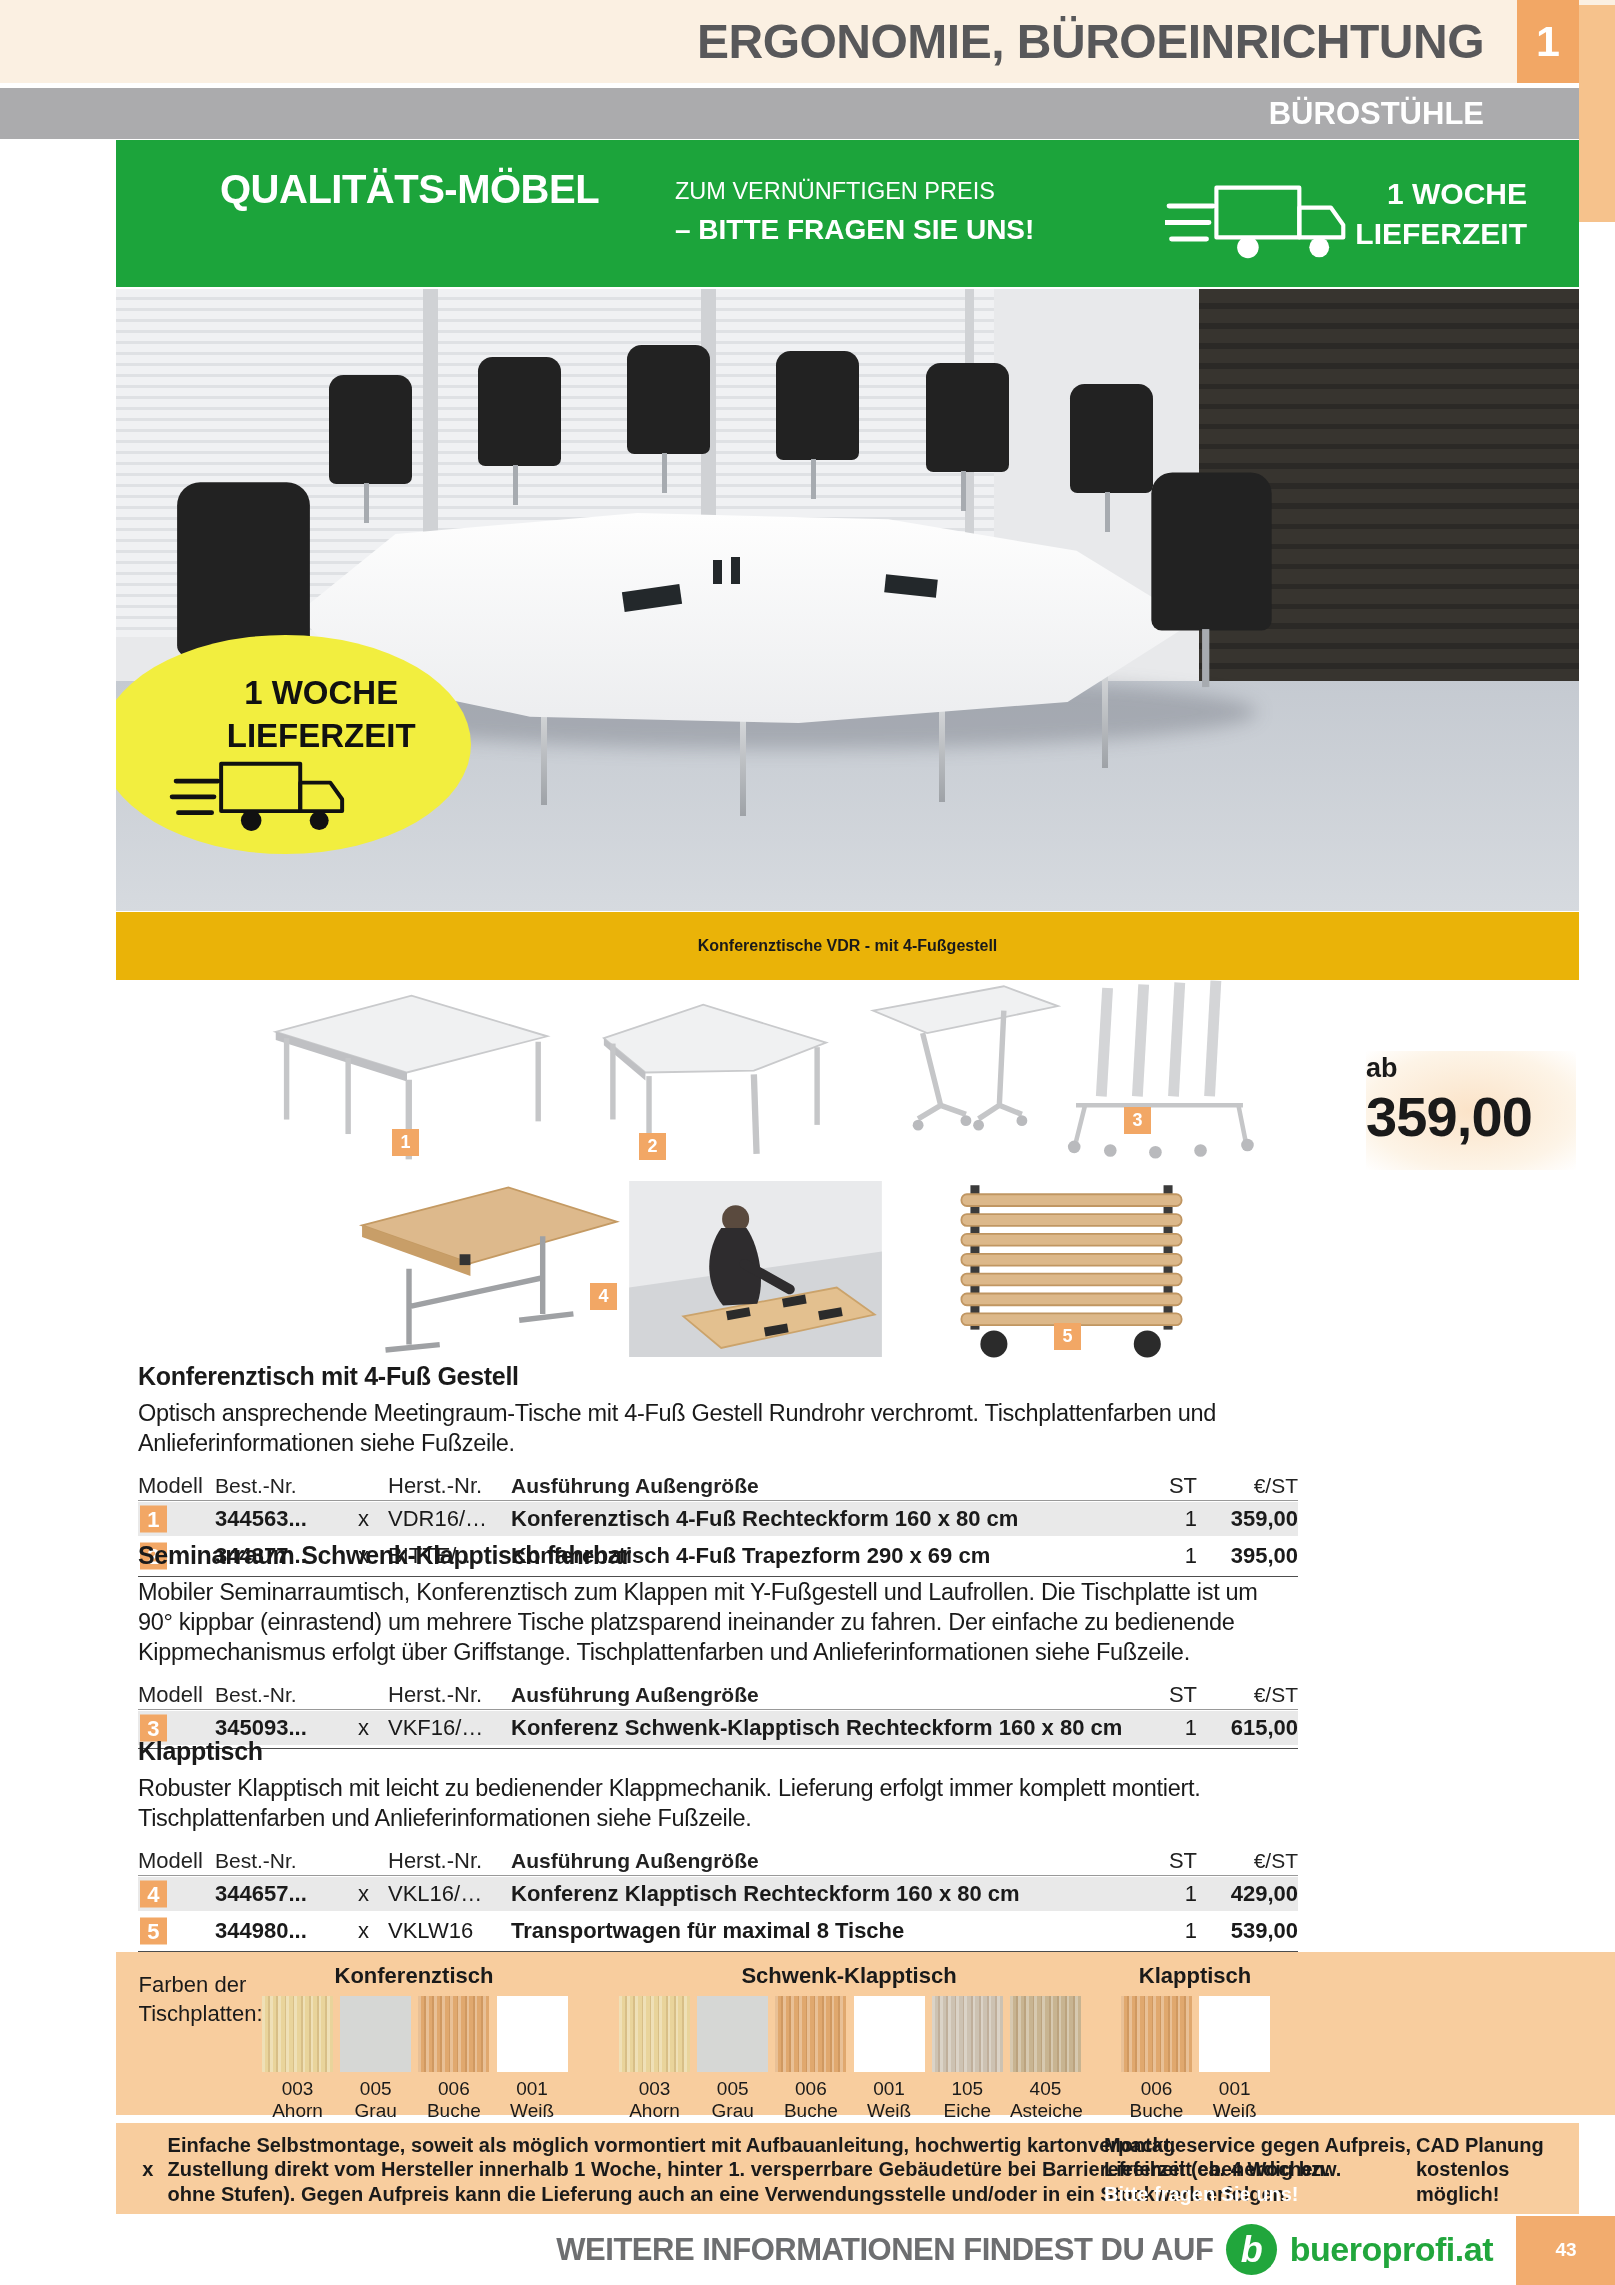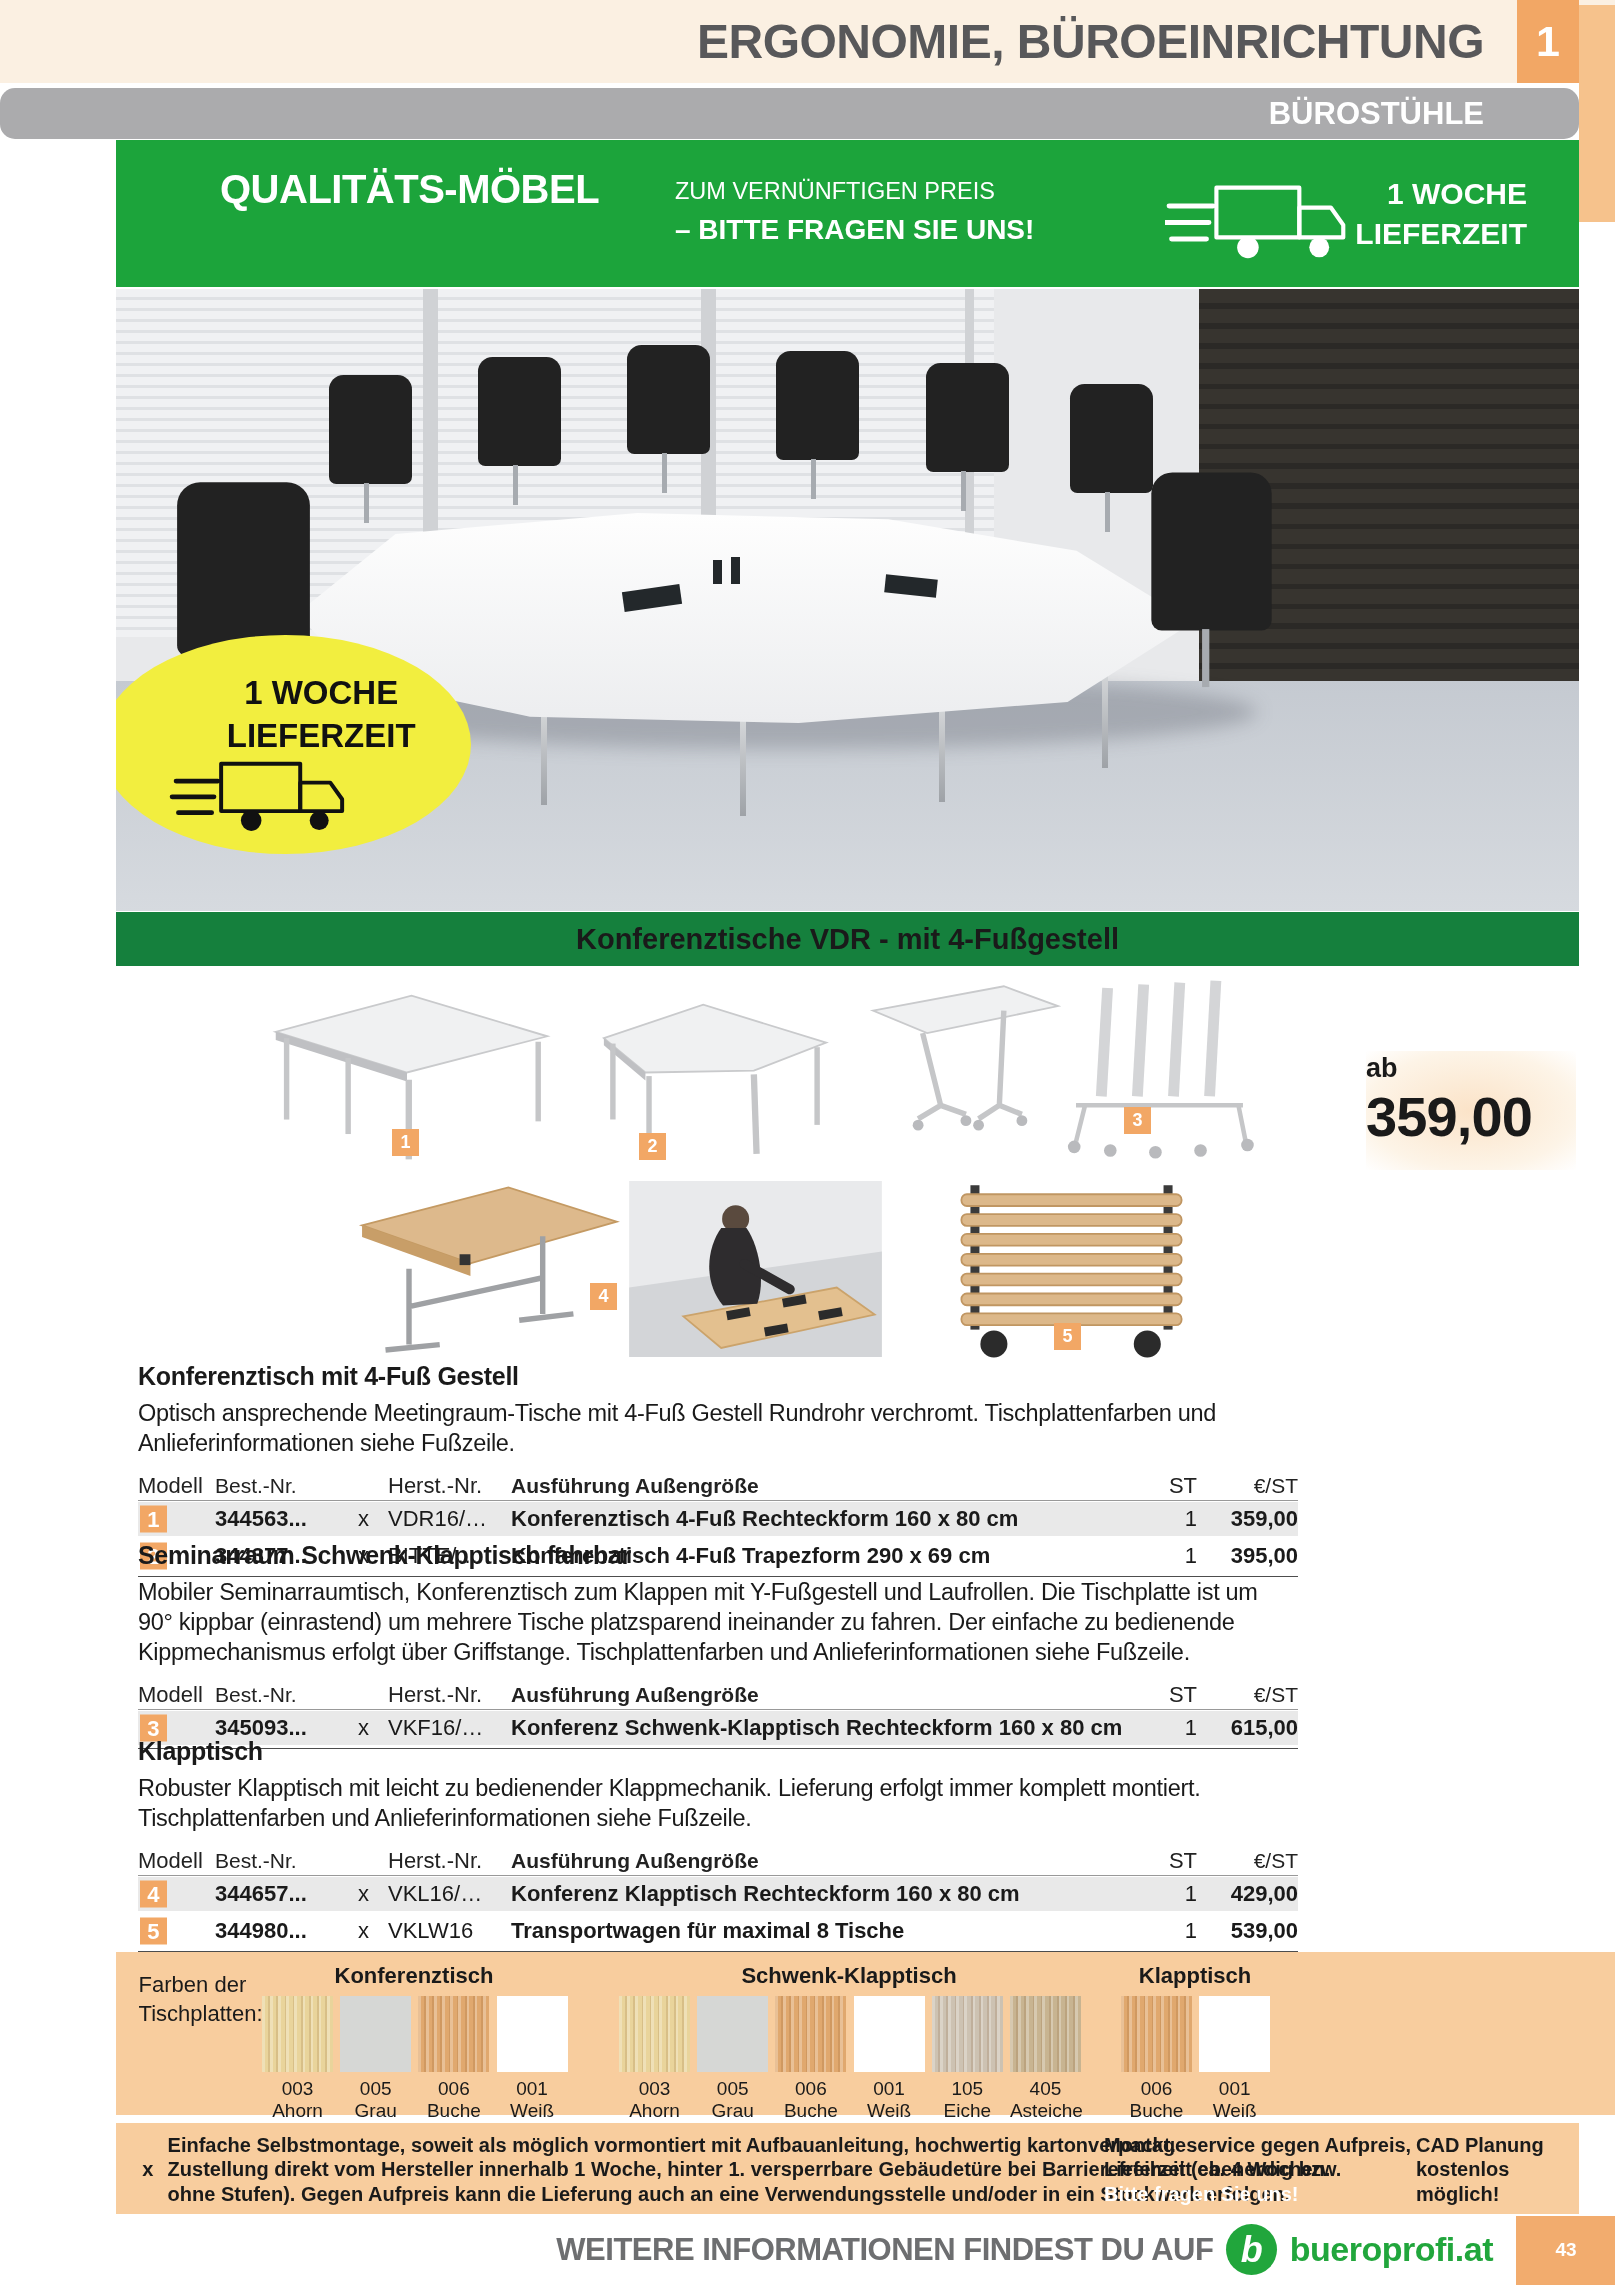--- a/index.html
+++ b/index.html
@@ -7,21 +7,21 @@
         font-family:"Liberation Sans",sans-serif;color:#1a1a1a;}
   .abs{position:absolute;}
 
   
   #cream-band{left:0;top:0;width:1616px;height:83px;background:#FBF0E2;}
   #chapter-title{right:132px;top:0;height:83px;display:flex;align-items:center;
     font-size:48px;font-weight:bold;color:#58585A;letter-spacing:-0.5px;}
   #chapter-tab{left:1517px;top:0;width:62px;height:83px;background:#F2A765;display:flex;
     align-items:center;justify-content:center;font-size:43px;font-weight:bold;color:#fff;}
   #side-strip{left:1579px;top:5.4px;width:37px;height:217px;background:#F6C28C;}
-  #gray-bar{left:0;top:88px;width:1579px;height:51px;background:#ABABAD;border-radius:15px;}
+  #gray-bar{left:0;top:88px;width:1579px;height:51px;background:#ABABAD;}
   #category-label{position:absolute;right:95px;top:0;height:51px;display:flex;align-items:center;
     font-size:31px;font-weight:bold;color:#fff;}
 
   
   #banner{left:116px;top:140px;width:1463px;height:147px;background:#1CA43B;color:#fff;}
   #banner-title{position:absolute;left:104px;top:27px;font-size:40px;font-weight:bold;letter-spacing:-0.5px;}
   #banner-sub1{position:absolute;left:559px;top:38px;font-size:23.5px;}
   #banner-sub2{position:absolute;left:559px;top:74px;font-size:28px;font-weight:bold;}
   #banner-truck{position:absolute;left:1049px;top:33px;width:199px;height:94px;}
   #banner-delivery{position:absolute;right:52px;top:34px;text-align:right;
@@ -47,22 +47,22 @@
   .chair::after{content:'';position:absolute;left:42%;top:99%;width:5.4px;height:40px;background:#A7ABB0;}
   .table-item{position:absolute;background:#23282b;}
 
   #yellow-badge{position:absolute;left:-16.3px;top:346px;width:371px;height:219px;border-radius:50%;
     background:#F2EE3F;}
   #yellow-badge-text{position:absolute;left:113px;top:36px;width:217px;text-align:center;
     font-size:33px;font-weight:bold;color:#111;line-height:43px;}
   #yellow-truck{position:absolute;left:54px;top:116px;width:226px;height:87px;}
 
   
-  #caption-band{left:116px;top:912px;width:1463px;height:54px;background:#15803d;
-    display:flex;align-items:center;justify-content:center;font-size:29px;font-weight:bold;}
+  #caption-band{left:116px;top:912px;width:1463px;height:68px;background:#eab308;
+    display:flex;align-items:center;justify-content:center;font-size:16px;font-weight:bold;}
 
   
   .thumb{position:absolute;}
   .badge{position:absolute;width:27px;height:27px;background:#F2A765;color:#fff;
     display:flex;align-items:center;justify-content:center;font-size:18px;font-weight:bold;}
   #price-box{left:1366px;top:1051px;width:210px;height:119px;text-align:left;
     background:radial-gradient(ellipse at center,#FBE3C8 0%,#FDF4E7 70%,#fff 100%);}
   #price-ab{font-size:27px;font-weight:bold;margin-top:1.8px;}
   #price-amount{font-size:56px;font-weight:bold;letter-spacing:-0.9px;margin-top:0px;}
 

